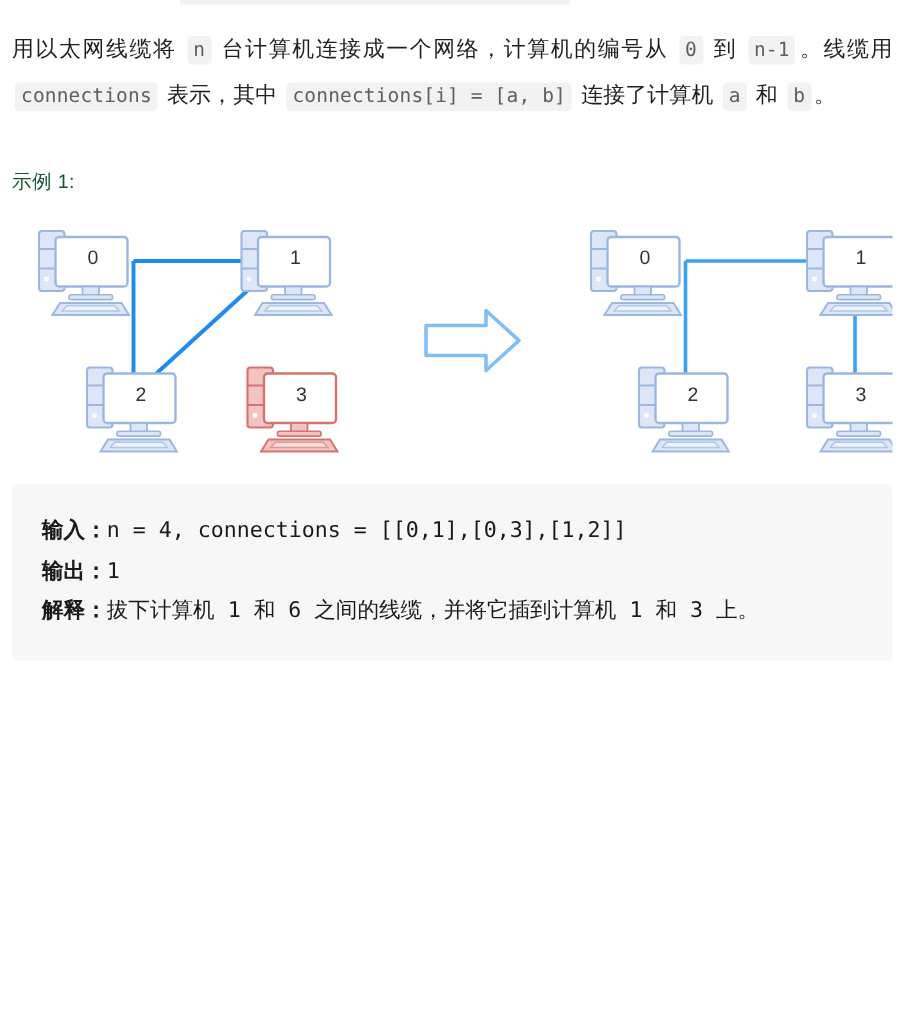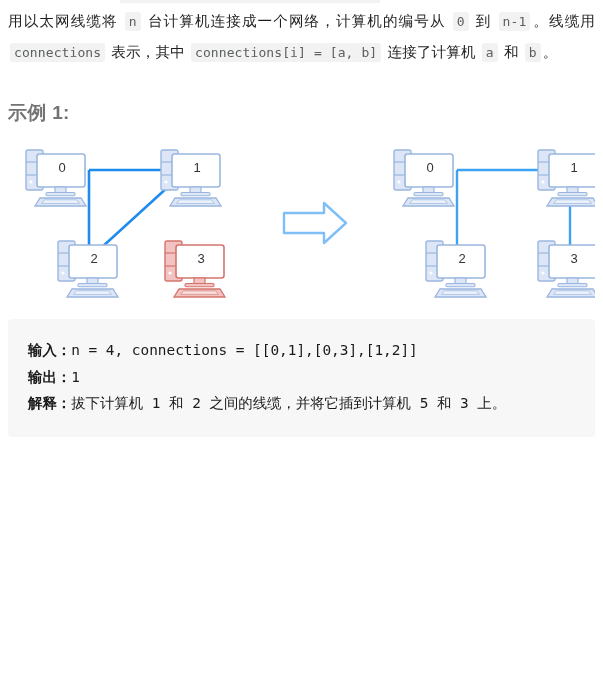--- a/index.html
+++ b/index.html
@@ -13,21 +13,21 @@
     overflow: hidden;
     font-family: "Liberation Sans", "DejaVu Sans", sans-serif;
     color: #1a1a1a;
     -webkit-font-smoothing: antialiased;
   }
   .page {
     position: relative;
     width: 603px;
     height: 690px;
     box-sizing: border-box;
-    padding: 0 8px;
+    padding: 12px 8px;
   }
   .topstrip {
     position: absolute;
     left: 120px;
     top: 0;
     width: 260px;
     height: 3px;
     background: #f2f2f2;
   }
   p.para {
@@ -48,23 +48,23 @@
     background: #f2f2f2;
     color: #5d6063;
     border-radius: 3px;
     padding: 2px 4px;
     margin: 0 2px;
     white-space: nowrap;
   }
   h3.example-title {
     margin: 0;
     padding-top: 32px;
-    font-size: 19px;
-    font-weight: bold;
-    color: #737373;
+    font-size: 13px;
+    font-weight: normal;
+    color: #14532d;
     letter-spacing: 0.3px;
   }
   .figure {
     position: relative;
     margin-top: 14px;
     width: 587px;
     height: 165px;
   }
   .figure svg { display: block; }
   .codeblock {
@@ -174,16 +174,16 @@
       <g>
         <use href="#pc" x="528" y="99"></use>
         <text x="566" y="123" font-family="Liberation Sans, sans-serif" font-size="13" fill="#333" text-anchor="middle">3</text>
       </g>
     </svg>
   </div>
 
   <div class="codeblock">
     <pre><span class="lbl">输入：</span><span>n = 4, connections = [[0,1],[0,3],[1,2]]</span>
 <span class="lbl">输出：</span><span>1</span>
-<span class="lbl">解释：</span><span>拔下计算机 1 和 2 之间的线缆，并将它插到计算机 5 和 3 上。</span></pre>
+<span class="lbl">解释：</span><span>拔下计算机 1 和 6 之间的线缆，并将它插到计算机 1 和 3 上。</span></pre>
   </div>
 
 </div>
 
 </body></html>

